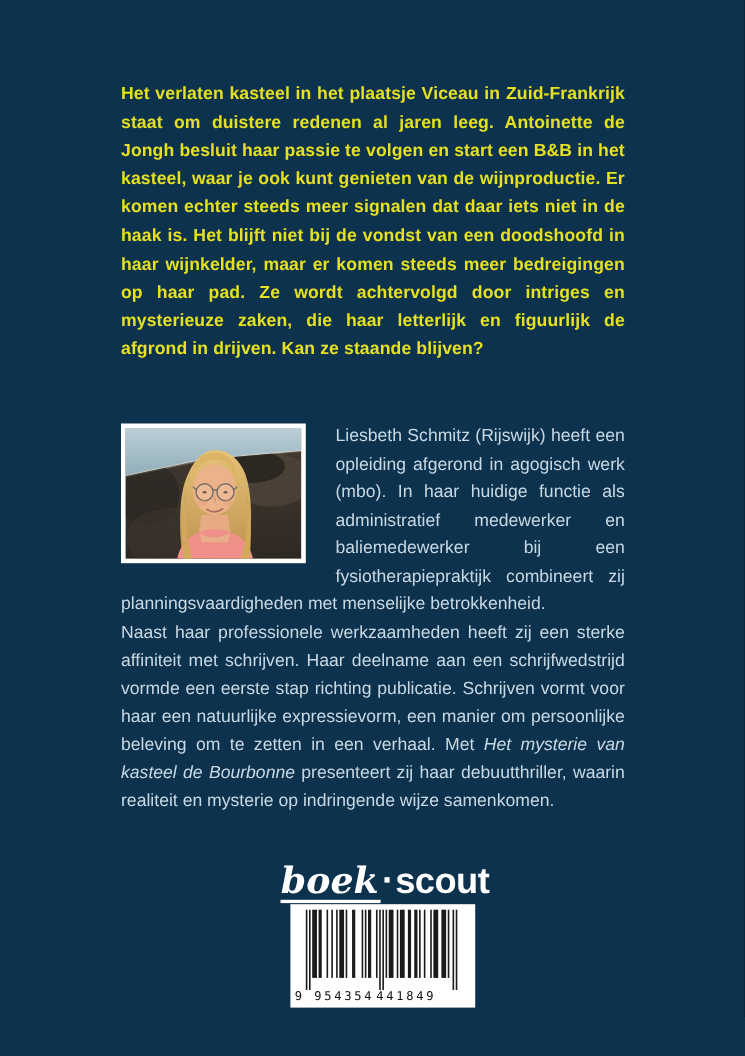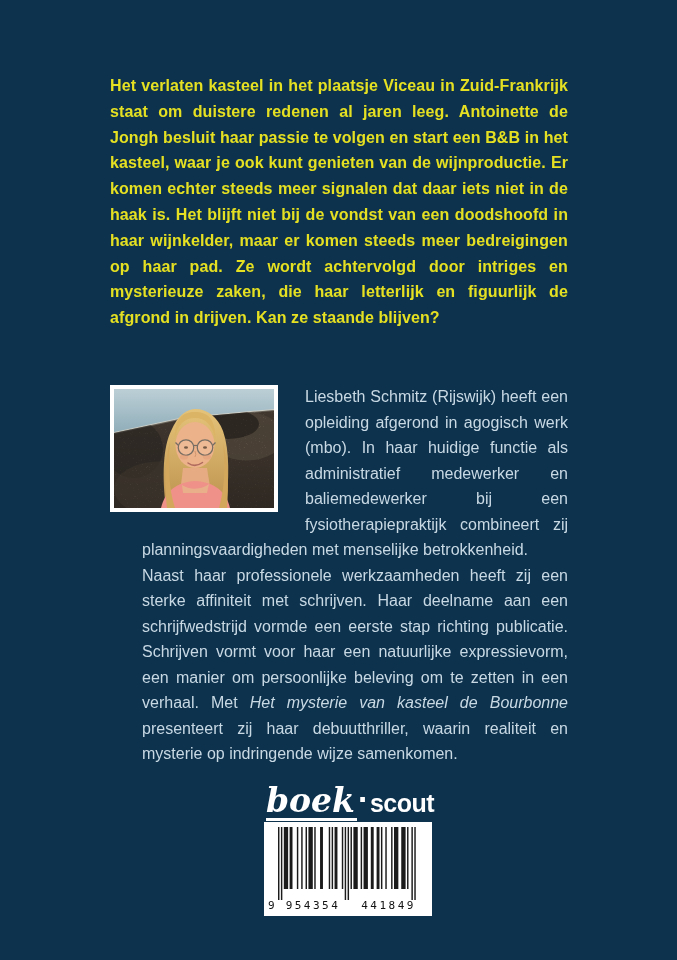--- a/index.html
+++ b/index.html
@@ -33,21 +33,21 @@
   }
   
   .bio{
     position:absolute;
     left:110px;top:384px;width:458px;
     color:var(--bio);
     font-size:16px;
     line-height:25.5px;
     text-align:justify;
   }
-  .bio p{margin:0;padding-left:32px;}
+  .bio p{margin:0;}
   .photo-frame{
     float:left;
     width:168px;height:127px;
     padding:4px;
     background:var(--white);
     margin:1px 27px 0 0;
   }
   .photo-frame svg{display:block;width:160px;height:119px;}
   .it{font-style:italic;}
   
@@ -72,41 +72,41 @@
   .logo-dot{
     font-family:"Liberation Sans", sans-serif;
     font-weight:700;
     font-size:33px;
     margin:0 1px;
     vertical-align:1px;
   }
   .logo-scout{
     font-family:"Liberation Sans", sans-serif;
     font-weight:700;
-    font-size:25px;
+    font-size:33px;
     letter-spacing:-.5px;
   }
   
   .barcode-box{
     position:absolute;
     left:264px;top:822px;
     width:168px;height:94px;
     background:var(--white);
   }
   .barcode-box svg{position:absolute;left:0;top:0;}
   .bc-digit{
     position:absolute;
     bottom:4px;
     color:#111;
     font-family:"DejaVu Sans Mono", monospace;
     font-size:11px;
   }
   .bc-first{left:4px;}
   .bc-g1{left:20px;width:58px;text-align:center;letter-spacing:2.5px;}
-  .bc-g2{left:92px;width:60px;text-align:right;letter-spacing:2.5px;}
+  .bc-g2{left:78px;width:60px;text-align:left;letter-spacing:2.5px;}
 </style>
 </head>
 <body>
 
 <div class="cover">
 
   <p class="blurb">Het verlaten kasteel in het plaatsje Viceau in Zuid-Frankrijk staat om duistere redenen al jaren leeg. Antoinette de Jongh besluit haar passie te volgen en start een B&amp;B in het kasteel, waar je ook kunt genieten van de wijnproductie. Er komen echter steeds meer signalen dat daar iets niet in de haak is. Het blijft niet bij de vondst van een doodshoofd in haar wijnkelder, maar er komen steeds meer bedreigingen op haar pad. Ze wordt achtervolgd door intriges en mysterieuze zaken, die haar letterlijk en figuurlijk de afgrond in drijven. Kan ze staande blijven?</p>
 
   <div class="bio">
 

